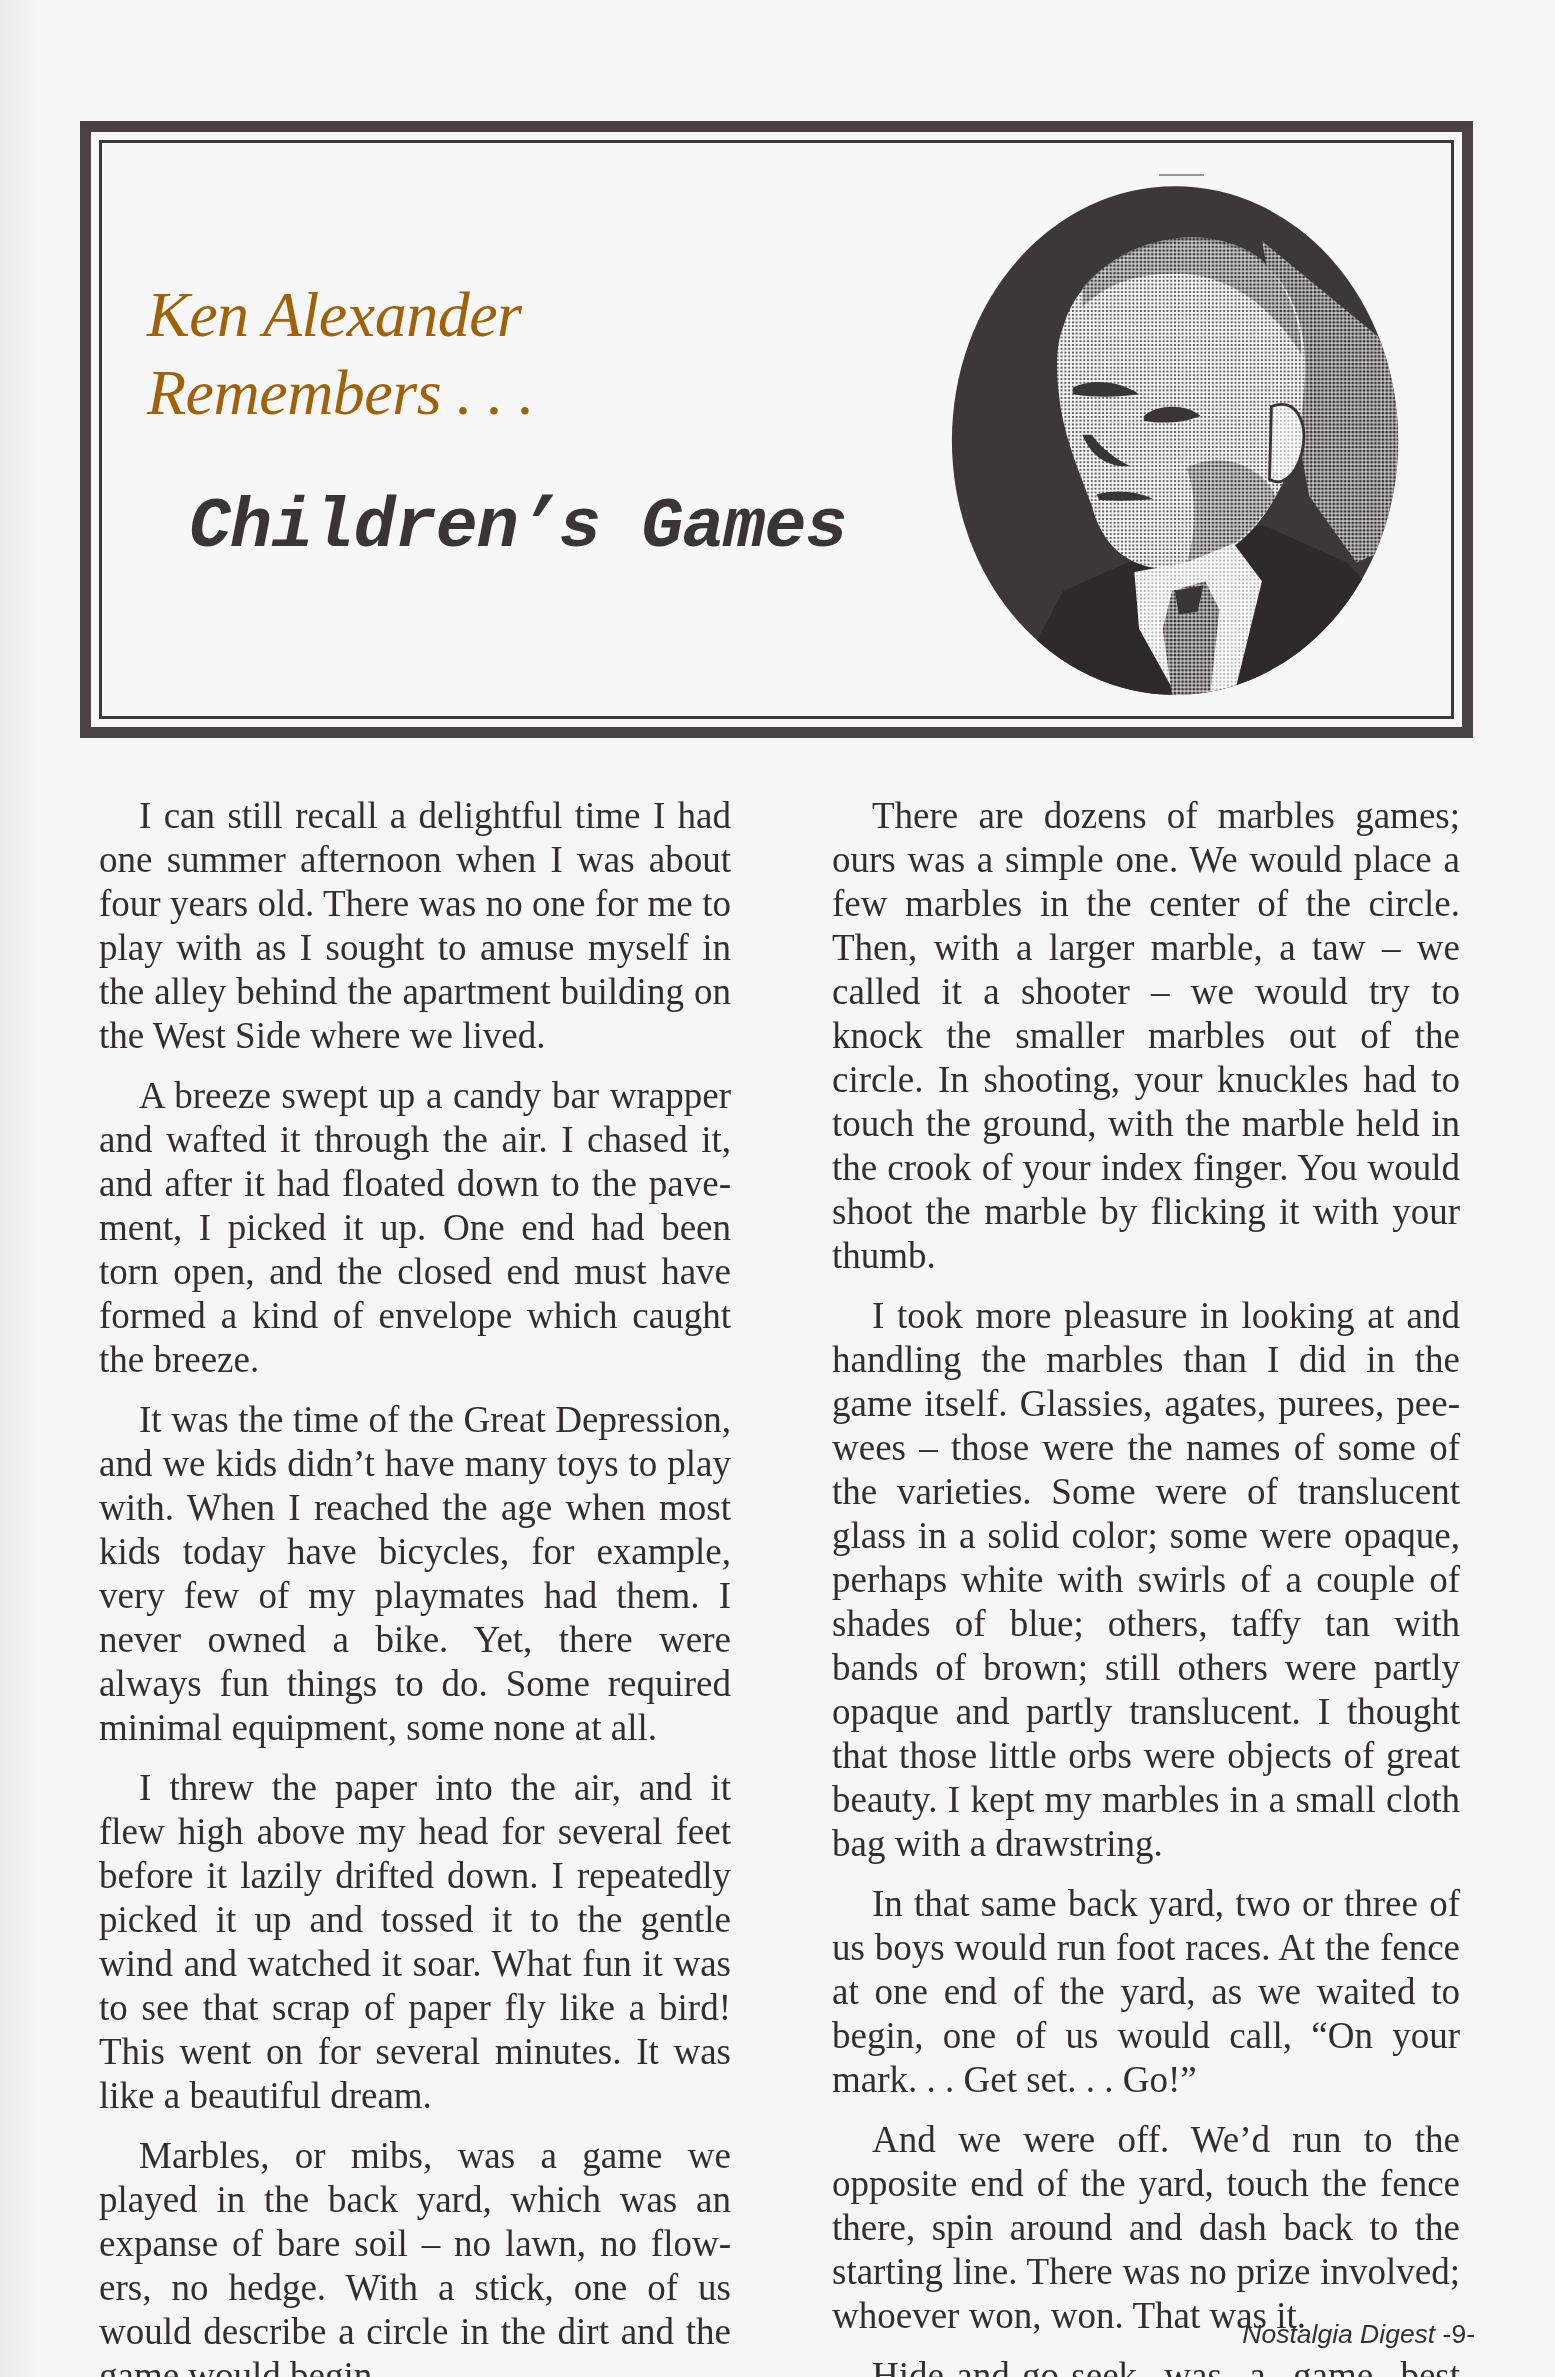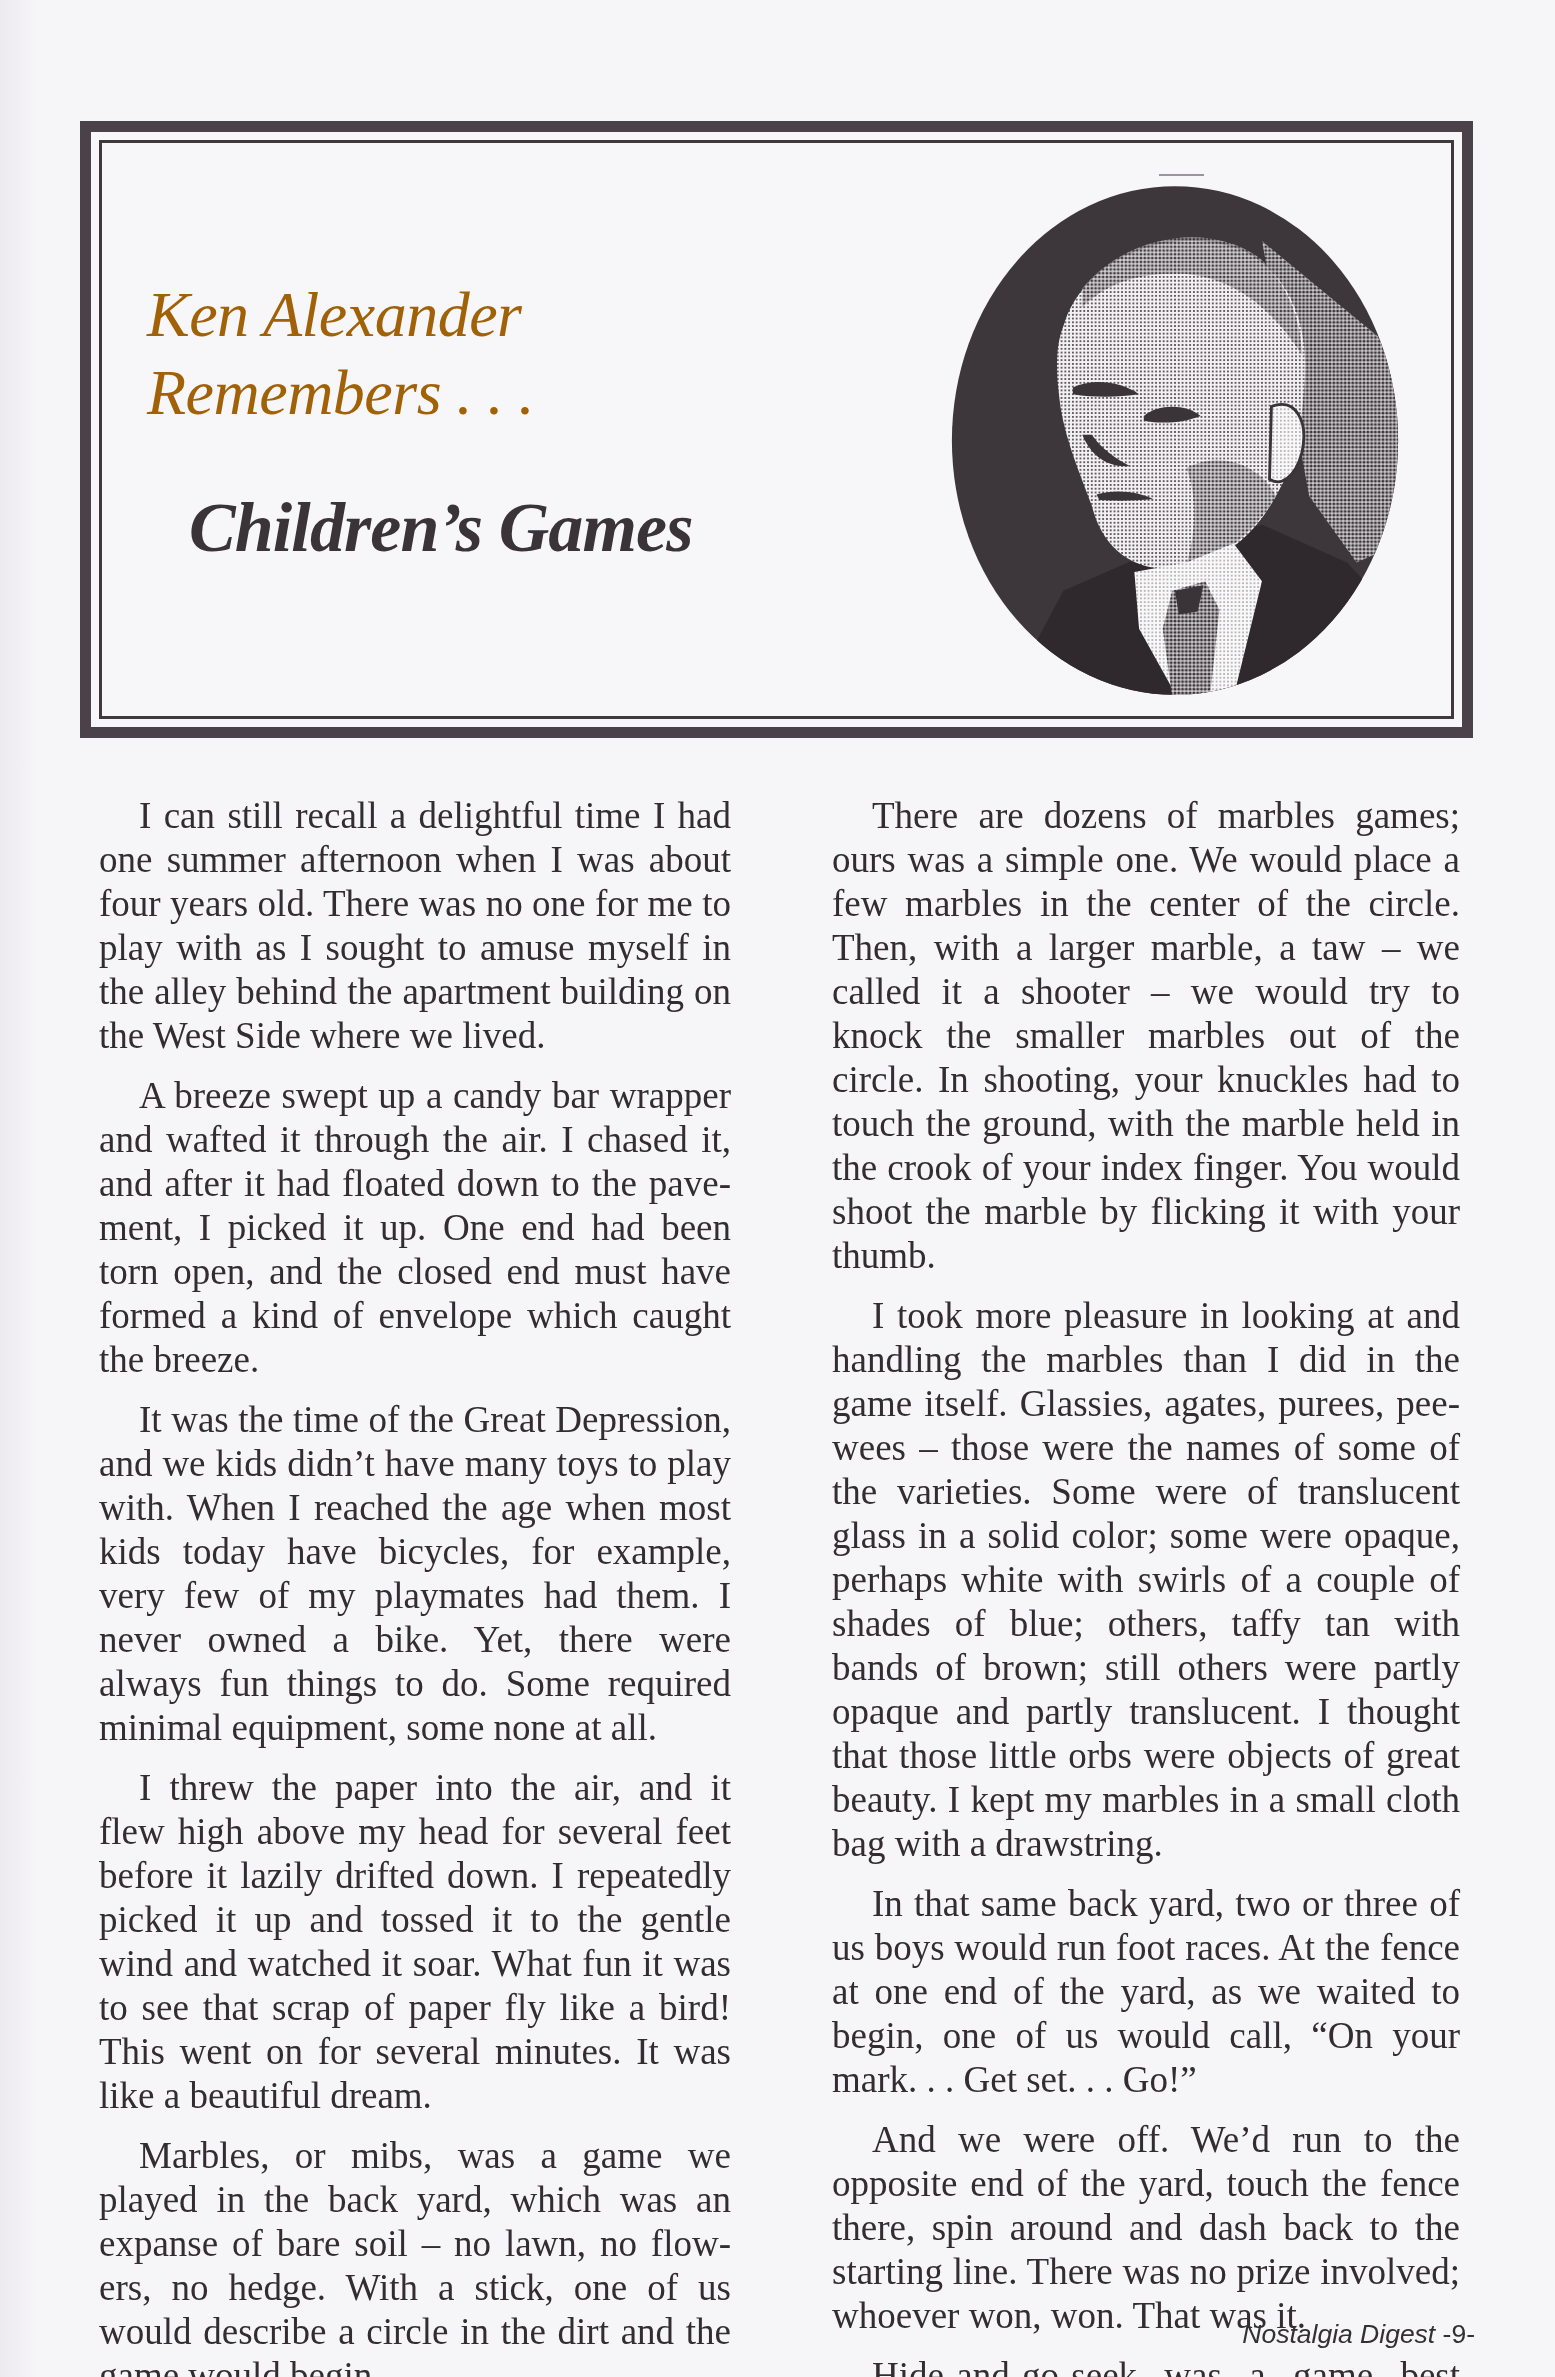--- a/index.html
+++ b/index.html
@@ -49,21 +49,21 @@
     font-size: 64px;
     line-height: 78px;
     color: #a16207;
     white-space: nowrap;
     letter-spacing: -0.5px;
   }
   .title-main {
     position: absolute;
     left: 189px;
     top: 485px;
-    font-family: Liberation Serif, serif;
+    font-family: Liberation Mono, monospace;
     font-style: italic;
     font-weight: bold;
     font-size: 70px;
     line-height: 85px;
     color: #3a3338;
     white-space: nowrap;
     letter-spacing: -0.9px;
   }
   .portrait {
     position: absolute;

